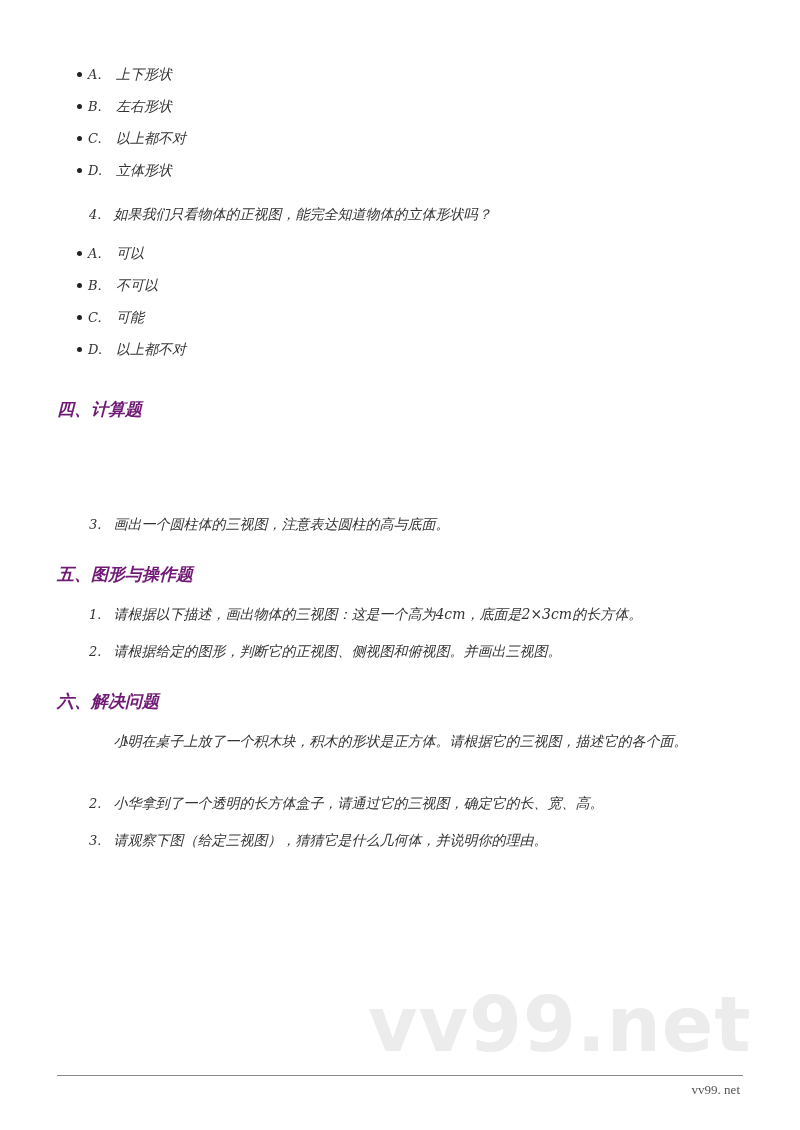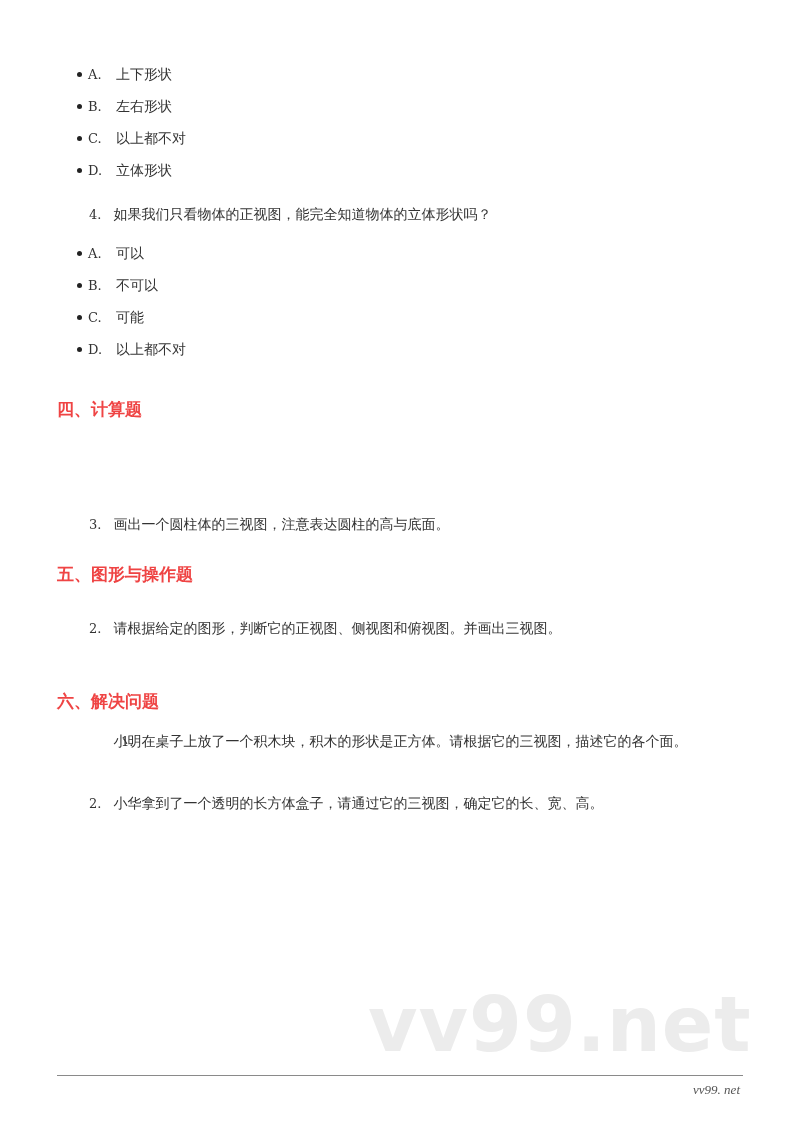--- a/index.html
+++ b/index.html
@@ -14,20 +14,21 @@
       overflow: hidden;
       font-family: "DejaVu Serif", "Liberation Serif", serif;
       color: #333333;
     }
     .page {
       position: absolute;
       left: 57px;
       top: 0;
       width: 686px;
       height: 1054px;
+      font-style: italic;
     }
     .opt {
       position: absolute;
       left: 20px;
       font-size: 14px;
       line-height: 20px;
       height: 20px;
       white-space: nowrap;
     }
     .opt .bullet {
@@ -65,21 +66,21 @@
       text-indent: 32px;
       line-height: 30px;
     }
     .section-title {
       position: absolute;
       left: 0;
       font-family: "DejaVu Sans", "Liberation Sans", sans-serif;
       font-weight: bold;
       font-size: 17px;
       line-height: 22px;
-      color: #ef4444;
+      color: #701a75;
       white-space: nowrap;
     }
     .watermark {
       position: absolute;
       left: 368px;
       top: 985px;
       font-family: "DejaVu Sans", "Liberation Sans", sans-serif;
       font-weight: bold;
       font-size: 76px;
       line-height: 80px;
@@ -93,21 +94,20 @@
       top: 1075px;
       width: 686px;
       height: 1px;
       background: #8a8a8a;
     }
     .footer-text {
       position: absolute;
       right: 60px;
       top: 1082px;
       font-family: "Liberation Serif", "DejaVu Serif", serif;
-      font-style: italic;
       font-size: 13px;
       color: #555555;
       white-space: nowrap;
     }
   </style>
 </head>
 <body>
 
 <div class="page">
 
@@ -139,28 +139,34 @@
   <div class="opt" style="top:339px;">
     <span class="bullet"></span><span class="letter">D.</span><span>以上都不对</span>
   </div>
 
   <div class="section-title" style="top:398px;">四、计算题</div>
   <div class="question" style="top:514px;">
     <span class="num">3.</span>&nbsp;<span>画出一个圆柱体的三视图，注意表达圆柱的高与底面。</span>
   </div>
 
   <div class="section-title" style="top:563px;">五、图形与操作题</div>
-  <div class="question" style="top:618px;">
+  <div class="question" style="top:604px;">
+    <span class="num">1.</span>&nbsp;<span>请根据以下描述，画出物体的三视图：这是一个高为4cm，底面是2×3cm的长方体。</span>
+  </div>
+  <div class="question" style="top:641px;">
     <span class="num">2.</span>&nbsp;<span>请根据给定的图形，判断它的正视图、侧视图和俯视图。并画出三视图。</span>
   </div>
 
   <div class="section-title" style="top:690px;">六、解决问题</div>
   <div class="question wrap" style="top:726px;">
     <span class="num">1.</span>&nbsp;<span>小明在桌子上放了一个积木块，积木的形状是正方体。请根据它的三视图，描述它的各个面。</span>
   </div>
   <div class="question" style="top:793px;">
     <span class="num">2.</span>&nbsp;<span>小华拿到了一个透明的长方体盒子，请通过它的三视图，确定它的长、宽、高。</span>
   </div>
+  <div class="question" style="top:830px;">
+    <span class="num">3.</span>&nbsp;<span>请观察下图（给定三视图），猜猜它是什么几何体，并说明你的理由。</span>
+  </div>
 </div>
 
 <div class="watermark">vv99.net</div>
 <div class="footer-rule"></div>
 <div class="footer-text">vv99. net</div>
 
 </body></html>

